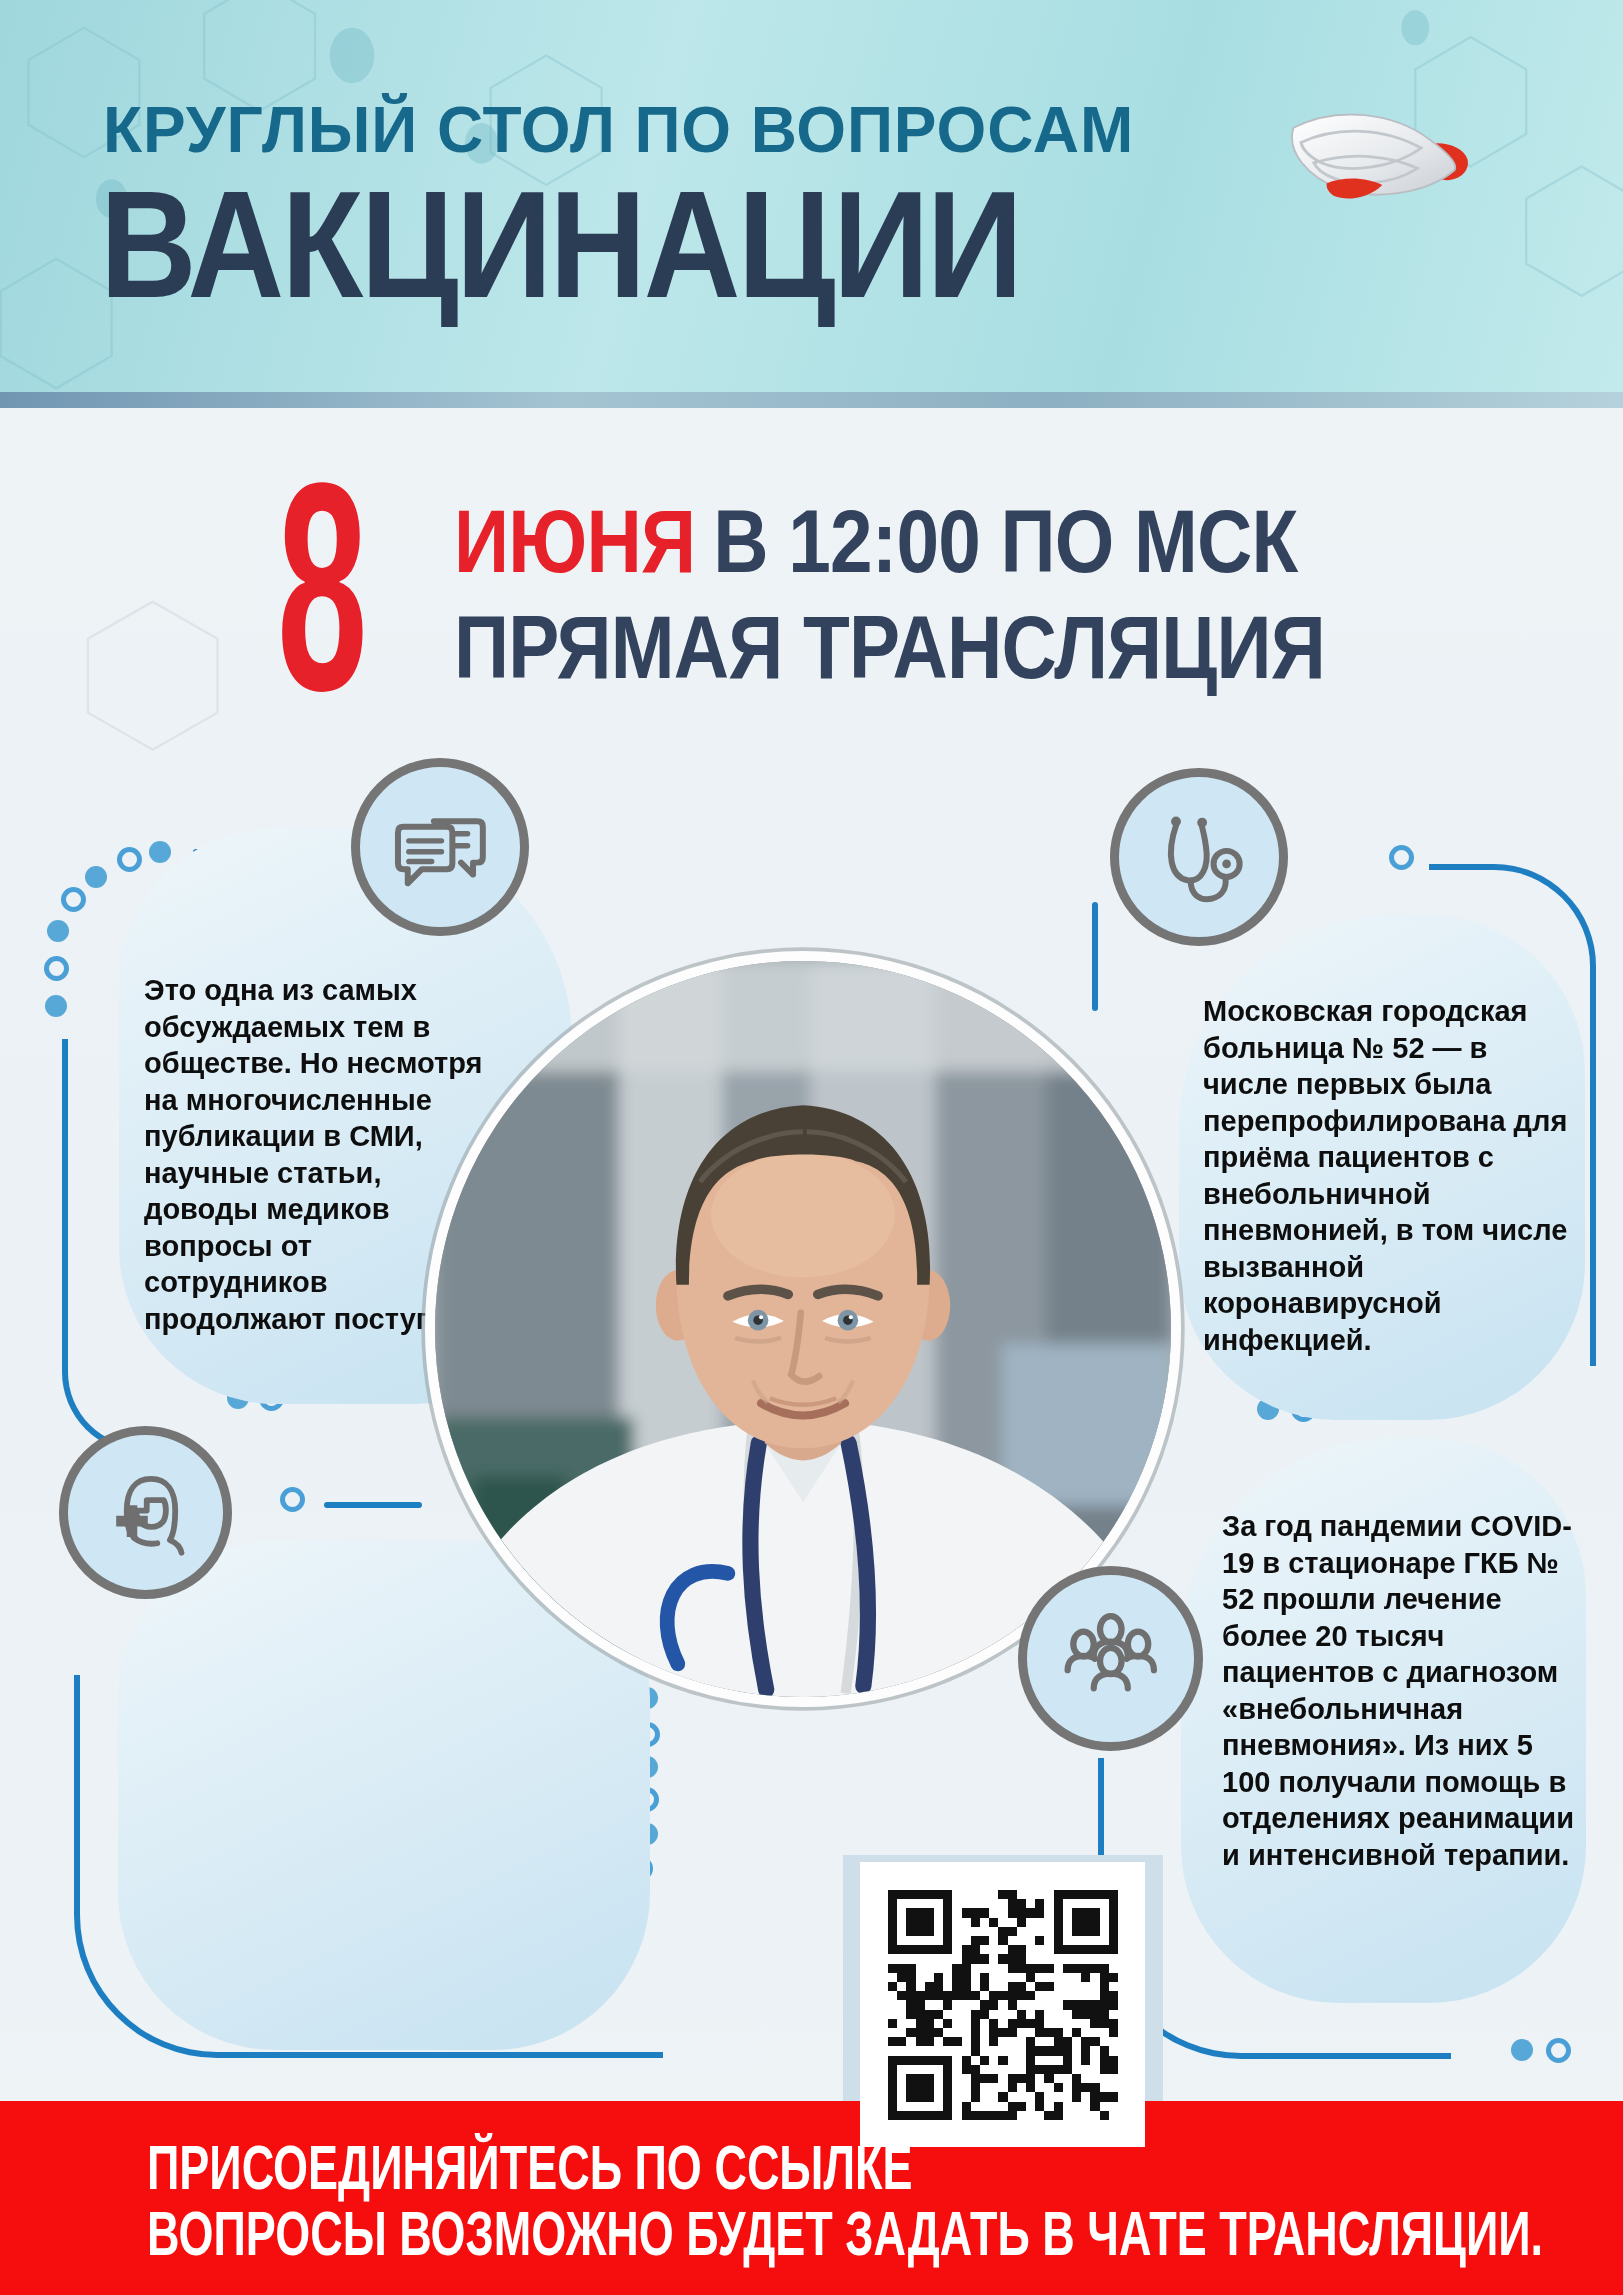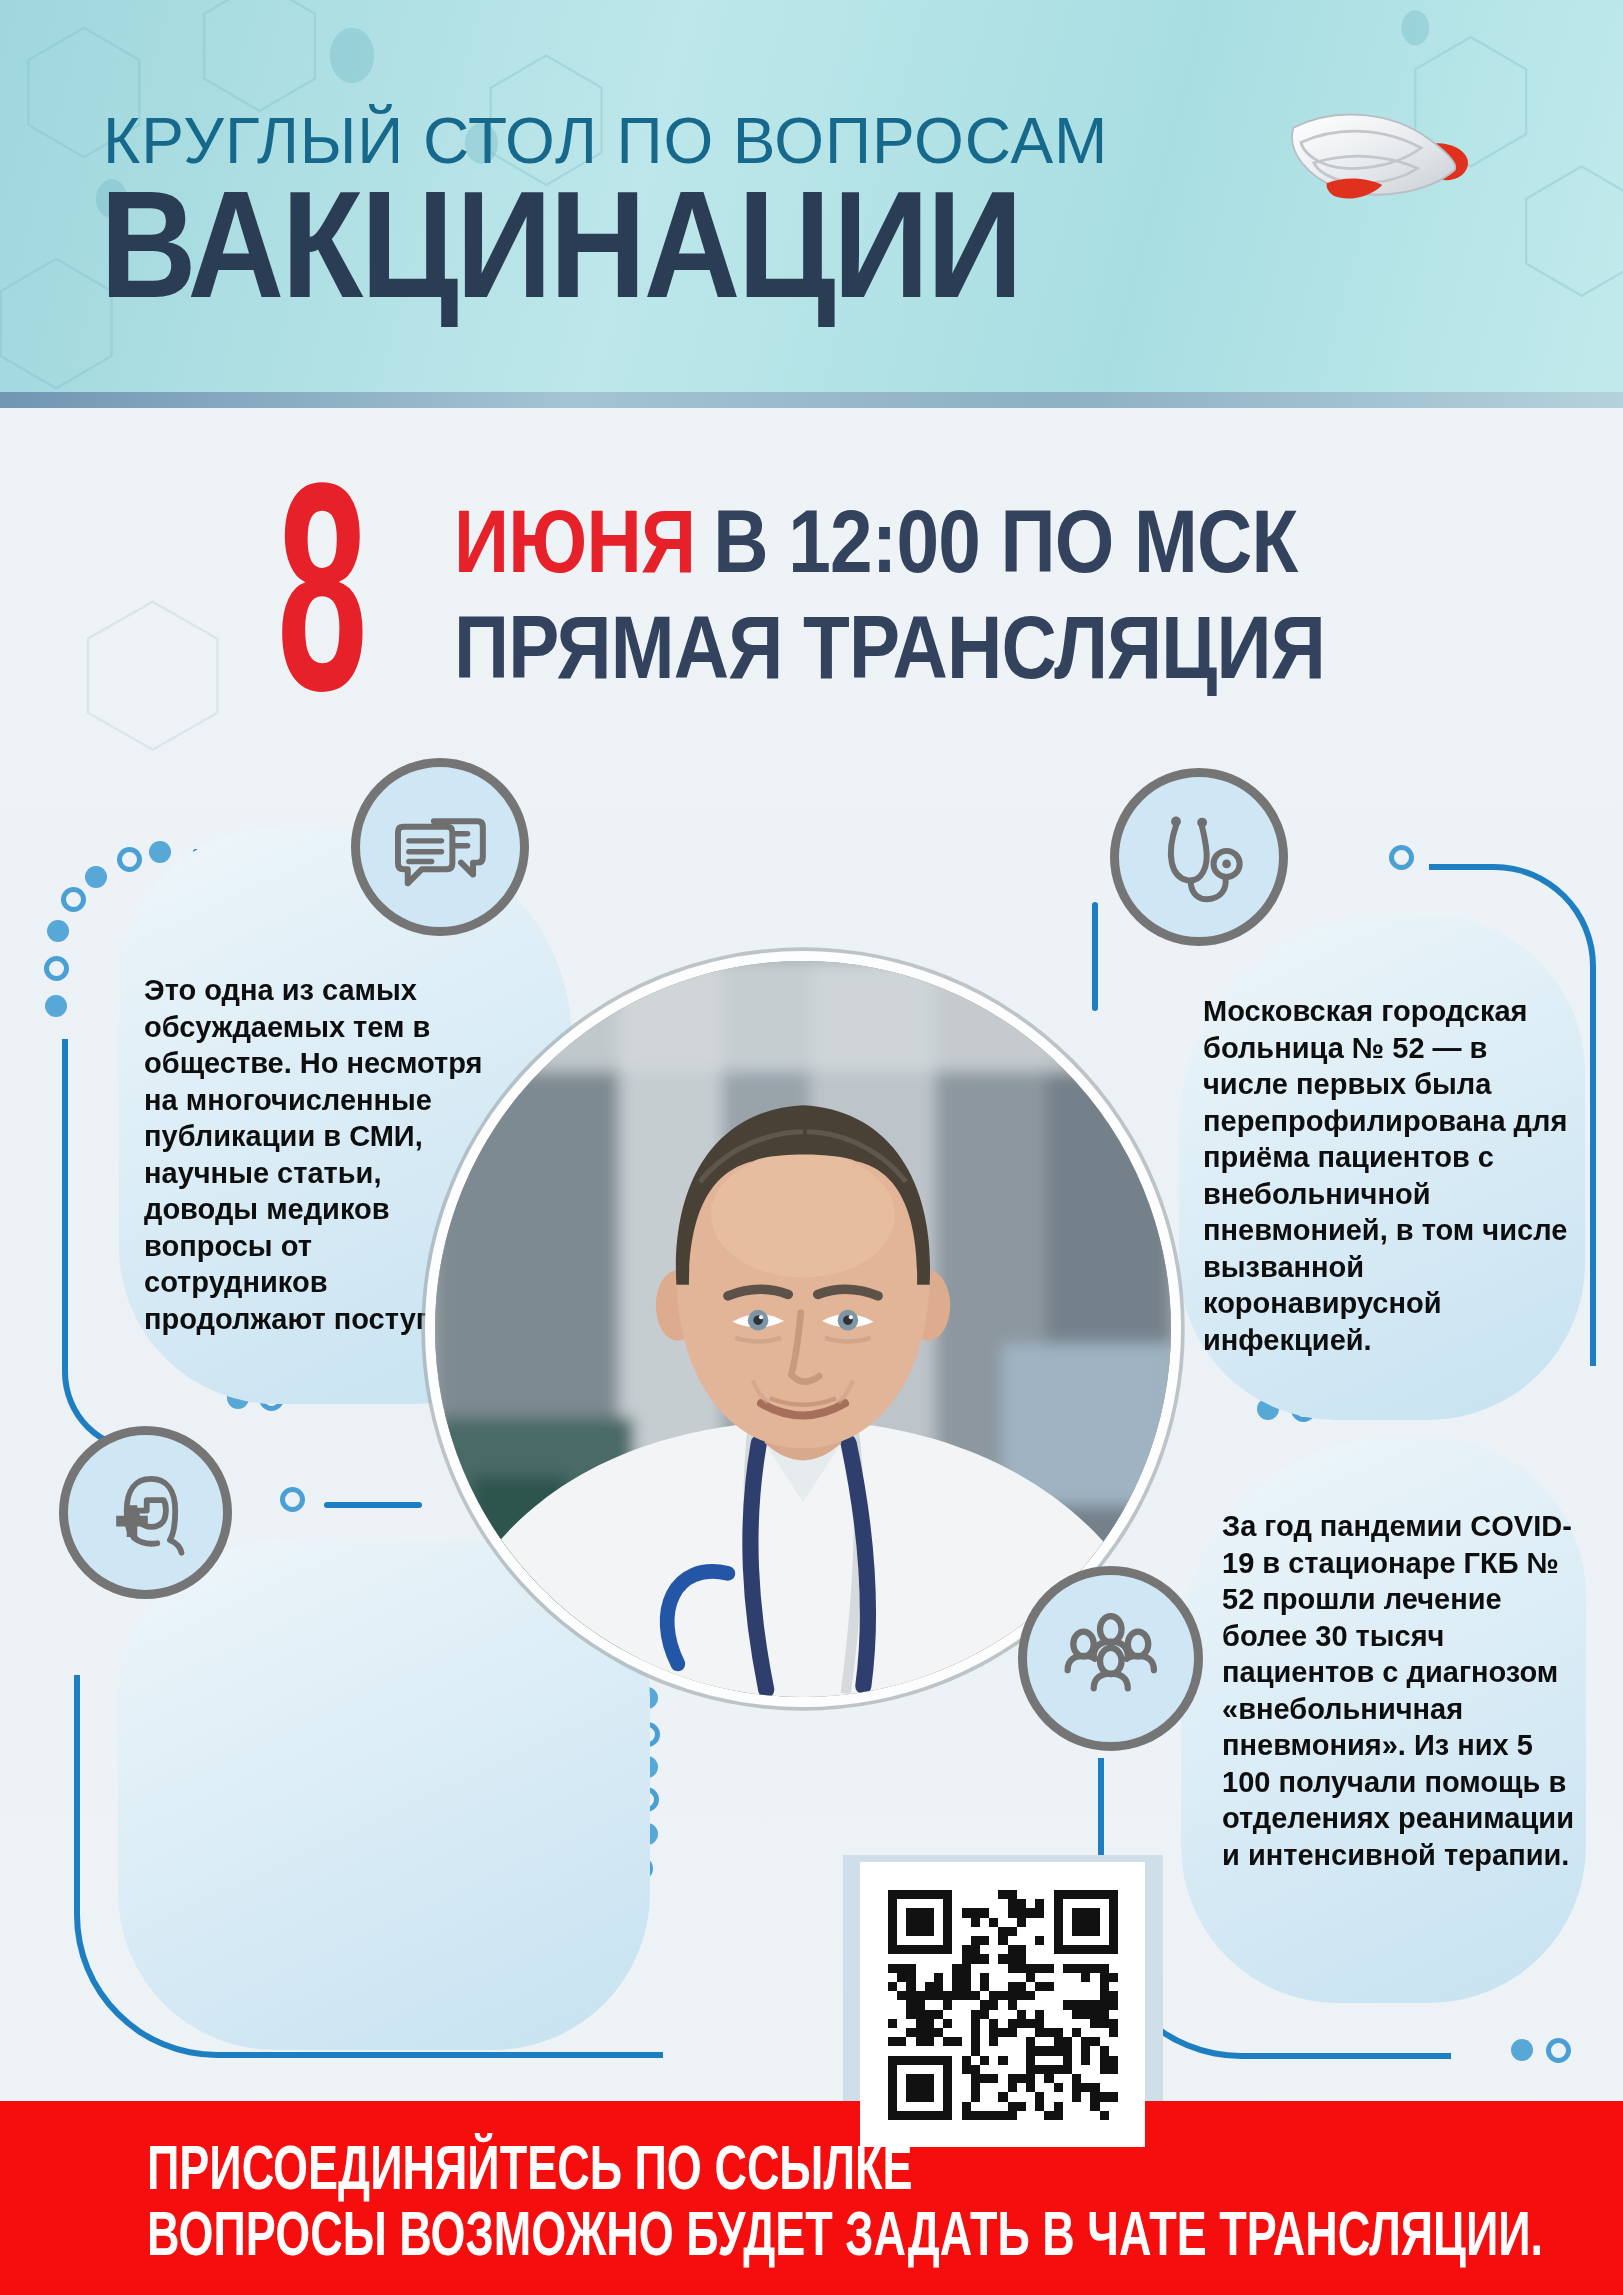--- a/index.html
+++ b/index.html
@@ -4,22 +4,22 @@
 <style>
   html,body{margin:0;padding:0;background:#dfe5e9;}
   .page{position:relative;width:1623px;height:2295px;overflow:hidden;
         background:linear-gradient(180deg,#f0f4f7 0%,#ebf1f5 55%,#eef3f6 100%);
         font-family:"Liberation Sans",sans-serif;}
   
   .header{position:absolute;left:0;top:0;width:1623px;height:392px;
           background:linear-gradient(105deg,#9fd7dd 0%,#bde7ea 40%,#a8dee2 70%,#c2eaec 100%);}
   .header-strip{position:absolute;left:0;top:392px;width:1623px;height:15.7px;
           background:linear-gradient(90deg,#7196b2 0%,#a4c4d2 35%,#8db0c2 65%,#b5d2dc 100%);}
-  .title1{position:absolute;left:103px;top:93px;font-size:64px;font-weight:normal;
-          color:#17698c;letter-spacing:0.9px;white-space:nowrap;margin-top:11px;}
+  .title1{position:absolute;left:103px;top:93px;font-size:64px;font-weight:bold;
+          color:#17698c;letter-spacing:0.9px;white-space:nowrap;}
   .title2{position:absolute;left:100px;top:157px;font-size:144px;font-weight:bold;color:#2b3c55;
           letter-spacing:-2.8px;transform:scale(.93,1.06);transform-origin:left top;white-space:nowrap;}
   .logo{position:absolute;left:1222px;top:111px;width:315px;text-align:center;}
   .logo svg{width:213px;height:111px;display:block;margin:0 auto;}
   .logo-text{font-family:"Liberation Serif",serif;font-size:43px;color:#8b9299;letter-spacing:0.5px;}
   
   .day{position:absolute;left:277px;top:466px;font-size:296px;line-height:.82;font-weight:bold;
        color:#e7212a;transform:scale(.55,1);transform-origin:left top;}
   .dateline{position:absolute;left:454px;top:490px;font-size:89px;font-weight:bold;letter-spacing:-0.9px;
        color:#33425d;transform:scale(.86,1);transform-origin:left top;white-space:nowrap;}
@@ -177,21 +177,21 @@
     </g>
   </svg>
 
   <div class="blob z2" id="blob-topic"></div>
   <div class="blob z2" id="blob-hospital"></div>
   <div class="blob z2" id="blob-speaker"></div>
   <div class="blob z2" id="blob-stats"></div>
 
   <p class="cardtext z3" id="text-topic">Это одна из самых обсуждаемых тем в обществе. Но несмотря на многочисленные публикации в СМИ, научные статьи, доводы медиков вопросы от сотрудников продолжают поступать.</p>
   <p class="cardtext z3" id="text-hospital">Московская городская больница № 52 — в числе первых была перепрофилирована для приёма пациентов с внебольничной пневмонией, в том числе вызванной коронавирусной инфекцией.</p>
-  <p class="cardtext z3" id="text-stats">За год пандемии COVID-19 в стационаре ГКБ № 52 прошли лечение более 30 тысяч пациентов с диагнозом «внебольничная пневмония». Из них 5 100 получали помощь в отделениях реанимации и интенсивной терапии.</p>
+  <p class="cardtext z3" id="text-stats">За год пандемии COVID-19 в стационаре ГКБ № 52 прошли лечение более 20 тысяч пациентов с диагнозом «внебольничная пневмония». Из них 5 100 получали помощь в отделениях реанимации и интенсивной терапии.</p>
 
   <div class="photo z3">
     <svg viewBox="0 0 1000 1000">
       <defs>
           <filter id="bl" x="-10%" y="-10%" width="120%" height="120%">
             <feGaussianBlur stdDeviation="10"></feGaussianBlur>
           </filter>
         </defs>
       <rect x="0" y="0" width="1000" height="1000" fill="#a3adb3"></rect>
       <g filter="url(#bl)">

